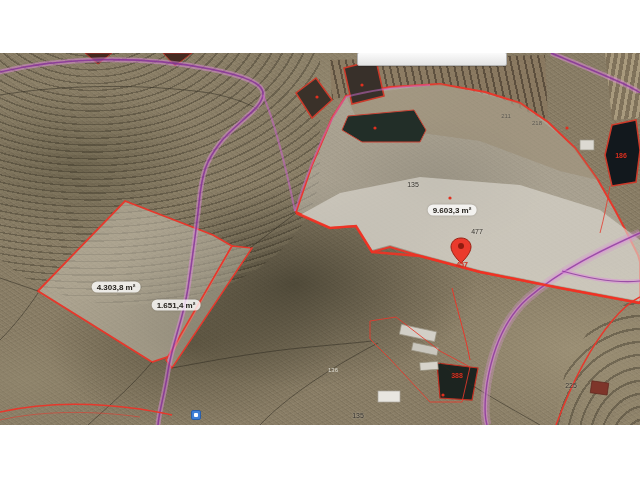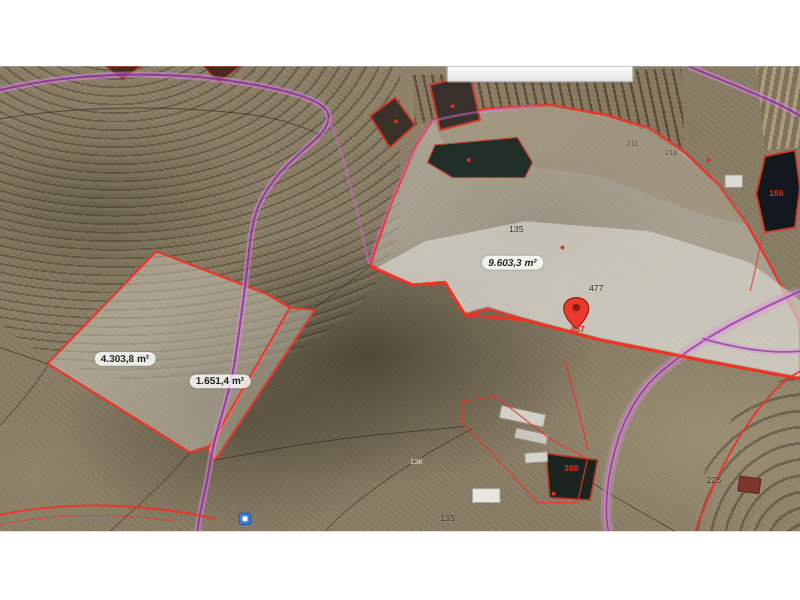--- a/index.html
+++ b/index.html
@@ -133,23 +133,23 @@
         <circle cx="567" cy="75" r="1.6"></circle>
           <circle cx="443" cy="342" r="1.6"></circle>
       </g>
 
       <g transform="translate(461,193)">
         <path d="M 0,-8 C -6.5,-8 -10,-3.5 -10,1 C -10,8 0,17 0,17 C 0,17 10,8 10,1 C 10,-3.5 6.5,-8 0,-8 Z" fill="#ea3a2c" stroke="#9b1f12" stroke-width="1"></path>
         <circle cy="0" r="3" fill="#8e1c10"></circle>
       </g>
     </svg>
 
-    <div class="lbl area-label" style="left:100px;top:234px;">4.303,8 m²</div>
+    <div class="lbl area-label" style="left:116px;top:234px;">4.303,8 m²</div>
     <div class="lbl area-label" style="left:176px;top:252px;">1.651,4 m²</div>
-    <div class="lbl area-label" style="left:410px;top:157px;font-style:italic;">9.603,3 m²</div>
+    <div class="lbl area-label" style="left:452px;top:157px;">9.603,3 m²</div>
 
     <div class="lbl num-dark" style="left:413px;top:131px;">135</div>
     <div class="lbl num-dark" style="left:477px;top:178px;">477</div>
     <div class="lbl num-faint" style="left:506px;top:63px;">211</div>
     <div class="lbl num-faint" style="left:537px;top:70px;">218</div>
     <div class="lbl num-dark" style="left:571px;top:332px;">225</div>
     <div class="lbl num-dark" style="left:358px;top:362px;">135</div>
     <div class="lbl num-light" style="left:333px;top:317px;">136</div>
 
     <div class="lbl num-red" style="left:621px;top:102px;">186</div>

